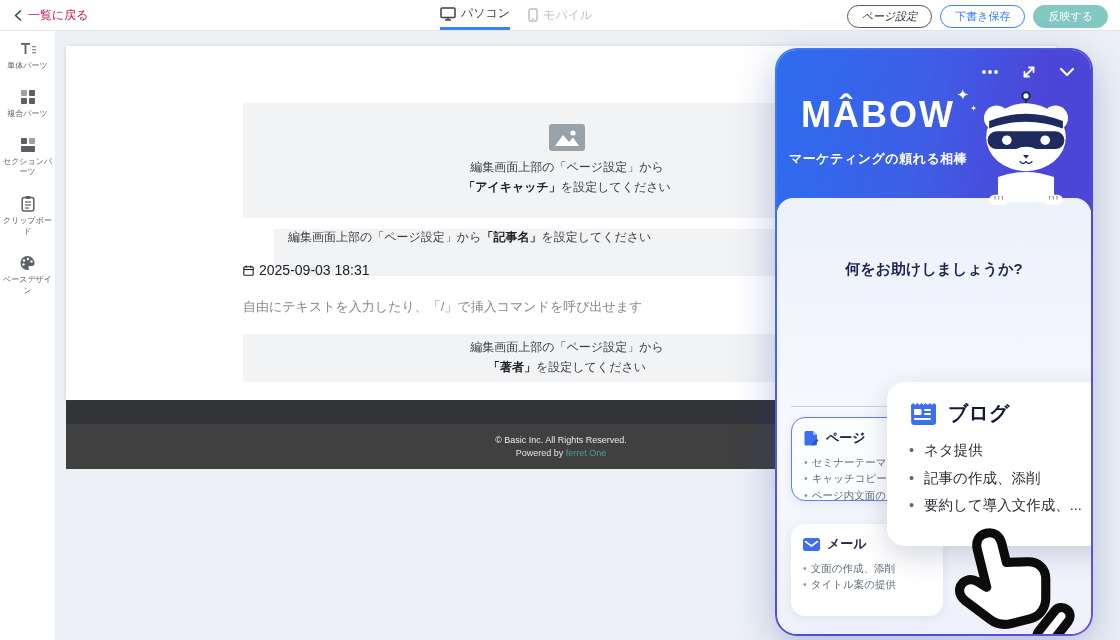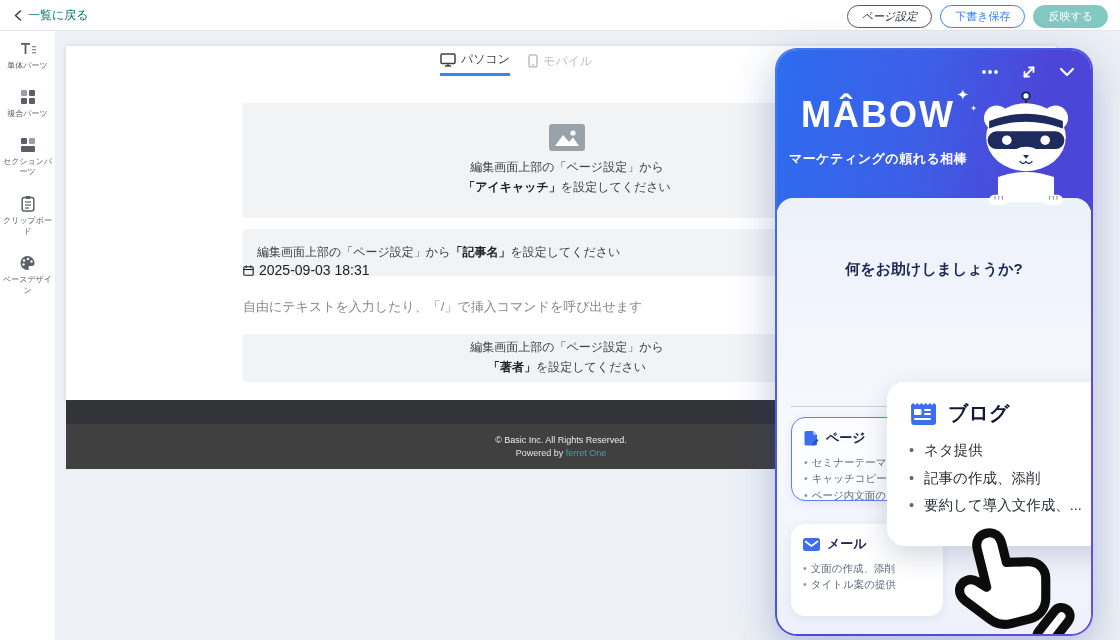--- a/index.html
+++ b/index.html
@@ -1,21 +1,21 @@
 <!DOCTYPE html>
 <html><head>
 <meta charset="utf-8">
 <style>
   html,body{margin:0;padding:0;background:#dfe3e8;font-family:"Liberation Sans",sans-serif;}
   .screen{position:relative;width:1120px;height:640px;background:#edf1f6;overflow:hidden;}
 
   
   .topbar{position:absolute;left:0;top:0;width:1120px;height:30px;background:#fff;border-bottom:1px solid #e4e7eb;z-index:30;}
-  .back-btn{position:absolute;left:14px;top:0;height:30px;display:flex;align-items:center;gap:6px;font-size:12px;color:#0f766e;cursor:pointer;}
-  .tabs{position:absolute;left:440px;top:0;height:30px;display:flex;gap:18px;margin-top:46px;}
+  .back-btn{position:absolute;left:14px;top:0;height:30px;display:flex;align-items:center;gap:6px;font-size:12px;color:#be185d;cursor:pointer;}
+  .tabs{position:absolute;left:440px;top:0;height:30px;display:flex;gap:18px;}
   .tab{display:flex;align-items:center;gap:5px;font-size:12px;height:30px;box-sizing:border-box;}
   .tab.active{color:#3c4043;border-bottom:3px solid #3b82f6;}
   .tab.inactive{color:#b9bfc9;}
   .topbar-actions{position:absolute;right:12px;top:5px;display:flex;gap:8px;}
   .pill{font-size:11px;border-radius:999px;padding:4px 14px;background:#fff;cursor:pointer;line-height:1.2;}
   .pill.settings{border:1px solid #55585e;color:#2b2e33;font-style:italic;}
   .pill.draft{border:1px solid #3b82f6;color:#3b82f6;}
   .pill.publish{border:1px solid #83c9c2;background:#83c9c2;color:#fff;}
 
   
@@ -23,21 +23,21 @@
     display:flex;flex-direction:column;align-items:center;padding-top:12px;box-sizing:border-box;gap:17px;}
   .side-item{display:flex;flex-direction:column;align-items:center;gap:4px;width:50px;cursor:pointer;}
   .side-item .lbl{font-size:8px;color:#5b6068;text-align:center;line-height:1.35;}
 
   
   .canvas{position:absolute;left:56px;top:30px;width:1064px;height:610px;background:#edf1f6;}
   .sheet{position:absolute;left:10px;top:16px;width:990px;height:354px;background:#fff;box-shadow:0 1px 5px rgba(0,0,0,.14);}
   .ph-block{position:absolute;left:177px;width:648px;background:#f1f3f5;border-radius:2px;color:#3c4043;font-size:12px;}
   .ph-eyecatch{top:57px;height:115px;display:flex;flex-direction:column;align-items:center;justify-content:center;gap:7px;cursor:pointer;}
   .ph-eyecatch .txt{text-align:center;line-height:1.65;}
-  .ph-title{top:183px;height:47px;display:flex;align-items:center;padding-left:14px;box-sizing:border-box;cursor:pointer;}
+  .ph-title{top:183px;height:47px;display:flex;align-items:flex-start;padding-left:14px;box-sizing:border-box;cursor:pointer;margin-left:31px;}
   .ph-author{top:288px;height:48px;display:flex;flex-direction:column;align-items:center;justify-content:center;cursor:pointer;}
   .ph-author .txt{text-align:center;line-height:1.65;}
   .ph-block b{color:#202124;}
   .date-row{position:absolute;left:177px;top:216px;display:flex;align-items:center;gap:5px;font-size:14px;color:#202124;cursor:text;}
   .free-text{position:absolute;left:177px;top:252px;font-size:13px;color:#85898f;cursor:text;}
   .dark-bar{position:absolute;left:10px;top:370px;width:990px;height:24px;background:#323438;}
   .site-footer{position:absolute;left:10px;top:394px;width:990px;height:45px;background:#404040;display:flex;flex-direction:column;align-items:center;justify-content:center;gap:3px;}
   .site-footer .l1{font-size:9px;color:#e9ebec;}
   .site-footer .l2{font-size:9px;color:#dfe3e6;}
   .site-footer .brand{color:#4b9aa8;}

